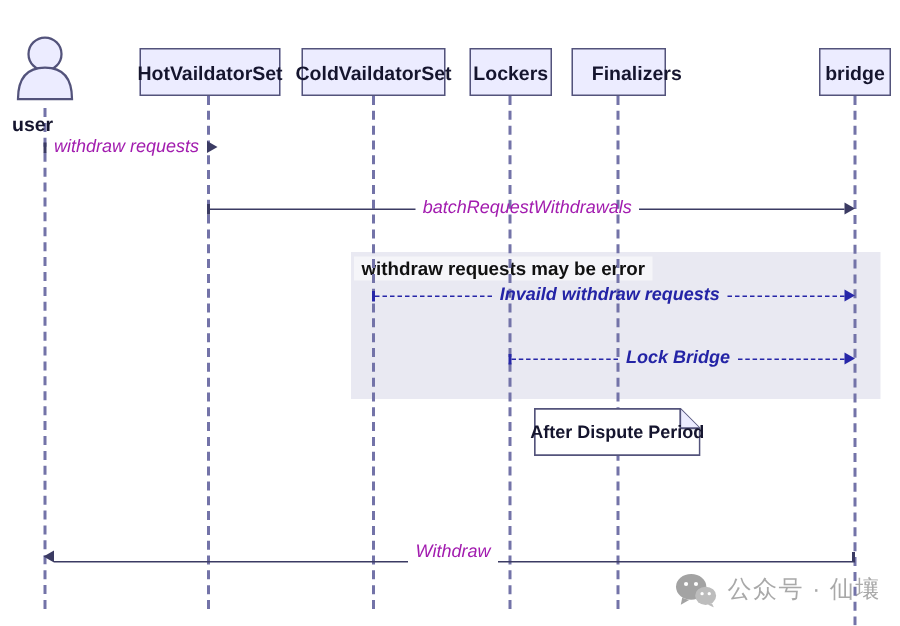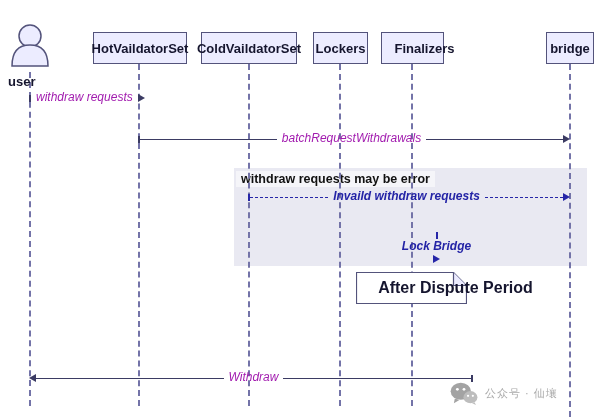--- a/index.html
+++ b/index.html
@@ -46,28 +46,28 @@
   .msg.dashed .seg { border-top-style:dashed; }
   .msg.blue .seg { border-top-color:#2626a8; }
   .msg.blue .tick { background:#2626a8; }
   .msg.blue .arrow-r { border-left-color:#2626a8; }
   .msg.blue .label { color:#2424a6; font-weight:700; }
   
   .note { position:absolute; left:356px; top:272px; width:111px; height:32px; z-index:7; }
   .note-text {
     position:absolute; left:0; top:0; width:100%; height:100%;
     display:flex; align-items:center; justify-content:center;
-    font-size:16px; font-weight:700; color:#15152e; white-space:nowrap;padding-left:44px;
+    font-size:12px; font-weight:700; color:#15152e; white-space:nowrap;
   }
   
   .watermark {
     position:absolute; left:450px; top:382px; display:flex; align-items:center;
     gap:7px; z-index:2;
   }
-  .watermark-text { font-size:11px; color:#a9a9a9; letter-spacing:1px; white-space:nowrap; }
+  .watermark-text { font-size:16px; color:#a9a9a9; letter-spacing:1px; white-space:nowrap; }
 </style>
 </head>
 <body>
 
 <div class="stage">
 
   <div class="lifeline" style="left:29px;  top:72px; height:334px;"></div>
   <div class="lifeline" style="left:138px; top:64px; height:342px;"></div>
   <div class="lifeline" style="left:248px; top:64px; height:342px;"></div>
   <div class="lifeline" style="left:339px; top:64px; height:342px;"></div>
@@ -119,38 +119,38 @@
   </div>
 
   <div class="msg dashed blue" style="left:248px; top:190px; width:322px;">
     <span class="tick"></span>
     <span class="seg"></span>
     <span class="label">Invaild withdraw requests</span>
     <span class="seg"></span>
     <span class="arrow-r"></span>
   </div>
 
-  <div class="msg dashed blue" style="left:321px; top:232px; width:231px;flex-direction:column;">
+  <div class="msg dashed blue" style="left:339px; top:232px; width:231px;">
     <span class="tick"></span>
     <span class="seg"></span>
     <span class="label">Lock Bridge</span>
     <span class="seg"></span>
     <span class="arrow-r"></span>
   </div>
 
   <div class="note">
     <svg width="111" height="32" viewBox="0 0 111 32">
       <path d="M0.5,0.5 H97.5 L110.5,13.5 V31.5 H0.5 Z" fill="#ffffff" stroke="#53537b" stroke-width="1.2"></path>
       <path d="M97.5,0.5 V13.5 H110.5" fill="#ECECFF" stroke="#53537b" stroke-width="1.2"></path>
     </svg>
     <div class="note-text">After Dispute Period</div>
   </div>
 
 
-  <div class="msg" style="left:29px; top:371px; width:444px;">
+  <div class="msg" style="left:29px; top:361px; width:541px;align-items:flex-end;">
     <span class="arrow-l"></span>
     <span class="seg"></span>
     <span class="label">Withdraw</span>
     <span class="seg"></span>
     <span class="tick"></span>
   </div>
 
   <div class="watermark">
     <svg width="28" height="23" viewBox="0 0 30 25">
       <ellipse cx="11.5" cy="10" rx="11" ry="9.3" fill="#a3a3a3"></ellipse>

